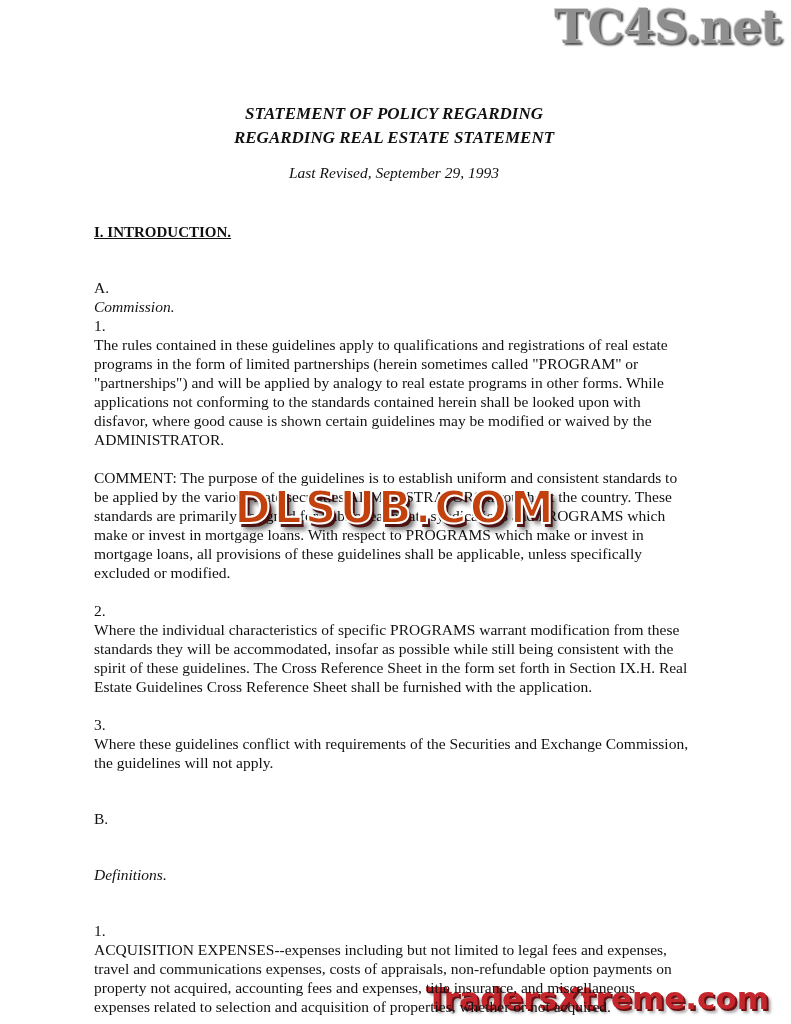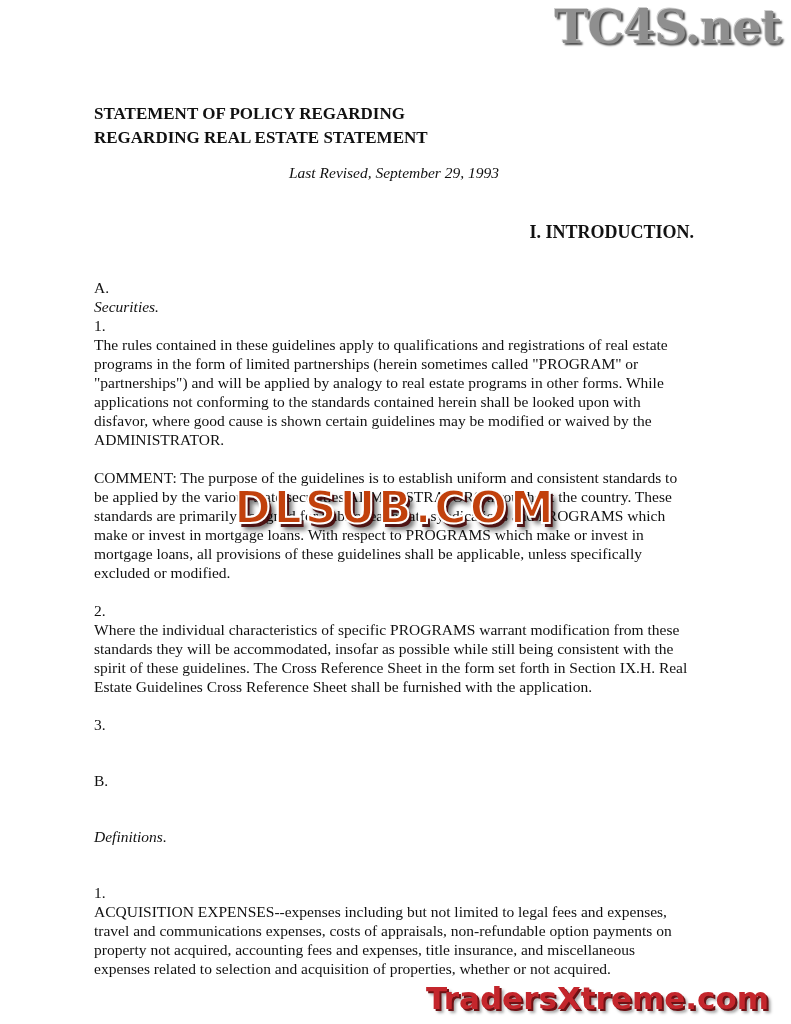--- a/index.html
+++ b/index.html
@@ -55,39 +55,41 @@
 
   
   .doc {
     position: relative;
     margin: 0 97px 0 94px;
     padding-top: 102px;
     font-size: 15.5px;
     line-height: 19px;
   }
   .title-line {
-    text-align: left;
+    text-align: center;
     font-weight: bold;
     font-size: 17px;
     line-height: 24px;
     margin: 0;
+    font-style: italic;
   }
   .revised {
     text-align: center;
     font-style: italic;
     font-size: 15.5px;
     line-height: 22px;
     margin: 12px;
   }
   .section-heading {
-    text-align: right;
+    text-align: left;
     font-weight: bold;
-    font-size: 18px;
+    font-size: 15px;
     line-height: 20px;
     margin: 38px 0 36px 0;
+    text-decoration: underline;
   }
   .ln   { margin: 0; }
   .ital { font-style: italic; }
   .para { margin: 0 0 19px 0; }
   .big-gap { margin-top: 37px; }
 </style>
 </head>
 <body>
 
 <div class="page">
@@ -103,34 +105,35 @@
     <p class="title-line">STATEMENT OF POLICY REGARDING</p>
 
     <p class="title-line">REGARDING REAL ESTATE STATEMENT</p>
 
     <p class="revised">Last Revised, September 29, 1993</p>
 
     <p class="section-heading">I. INTRODUCTION.</p>
 
     <p class="ln">A.</p>
 
-    <p class="ln ital">Securities.</p>
+    <p class="ln ital">Commission.</p>
 
     <p class="ln">1.</p>
 
     <p class="para">The rules contained in these guidelines apply to qualifications and registrations of real estate programs in the form of limited partnerships (herein sometimes called "PROGRAM" or "partnerships") and will be applied by analogy to real estate programs in other forms. While applications not conforming to the standards contained herein shall be looked upon with disfavor, where good cause is shown certain guidelines may be modified or waived by the ADMINISTRATOR.</p>
 
     <p class="para">COMMENT: The purpose of the guidelines is to establish uniform and consistent standards to be applied by the various state securities ADMINISTRATORS throughout the country. These standards are primarily designed for public real estate syndications and PROGRAMS which make or invest in mortgage loans. With respect to PROGRAMS which make or invest in mortgage loans, all provisions of these guidelines shall be applicable, unless specifically excluded or modified.</p>
 
     <p class="ln">2.</p>
 
     <p class="para">Where the individual characteristics of specific PROGRAMS warrant modification from these standards they will be accommodated, insofar as possible while still being consistent with the spirit of these guidelines. The Cross Reference Sheet in the form set forth in Section IX.H. Real Estate Guidelines Cross Reference Sheet shall be furnished with the application.</p>
 
     <p class="ln">3.</p>
 
+    <p class="para">Where these guidelines conflict with requirements of the Securities and Exchange Commission, the guidelines will not apply.</p>
 
     <p class="ln big-gap">B.</p>
 
     <p class="ln ital big-gap">Definitions.</p>
 
     <p class="ln big-gap">1.</p>
 
     <p class="para">ACQUISITION EXPENSES--expenses including but not limited to legal fees and expenses, travel and communications expenses, costs of appraisals, non-refundable option payments on property not acquired, accounting fees and expenses, title insurance, and miscellaneous expenses related to selection and acquisition of properties, whether or not acquired.</p>
 
   </div>

